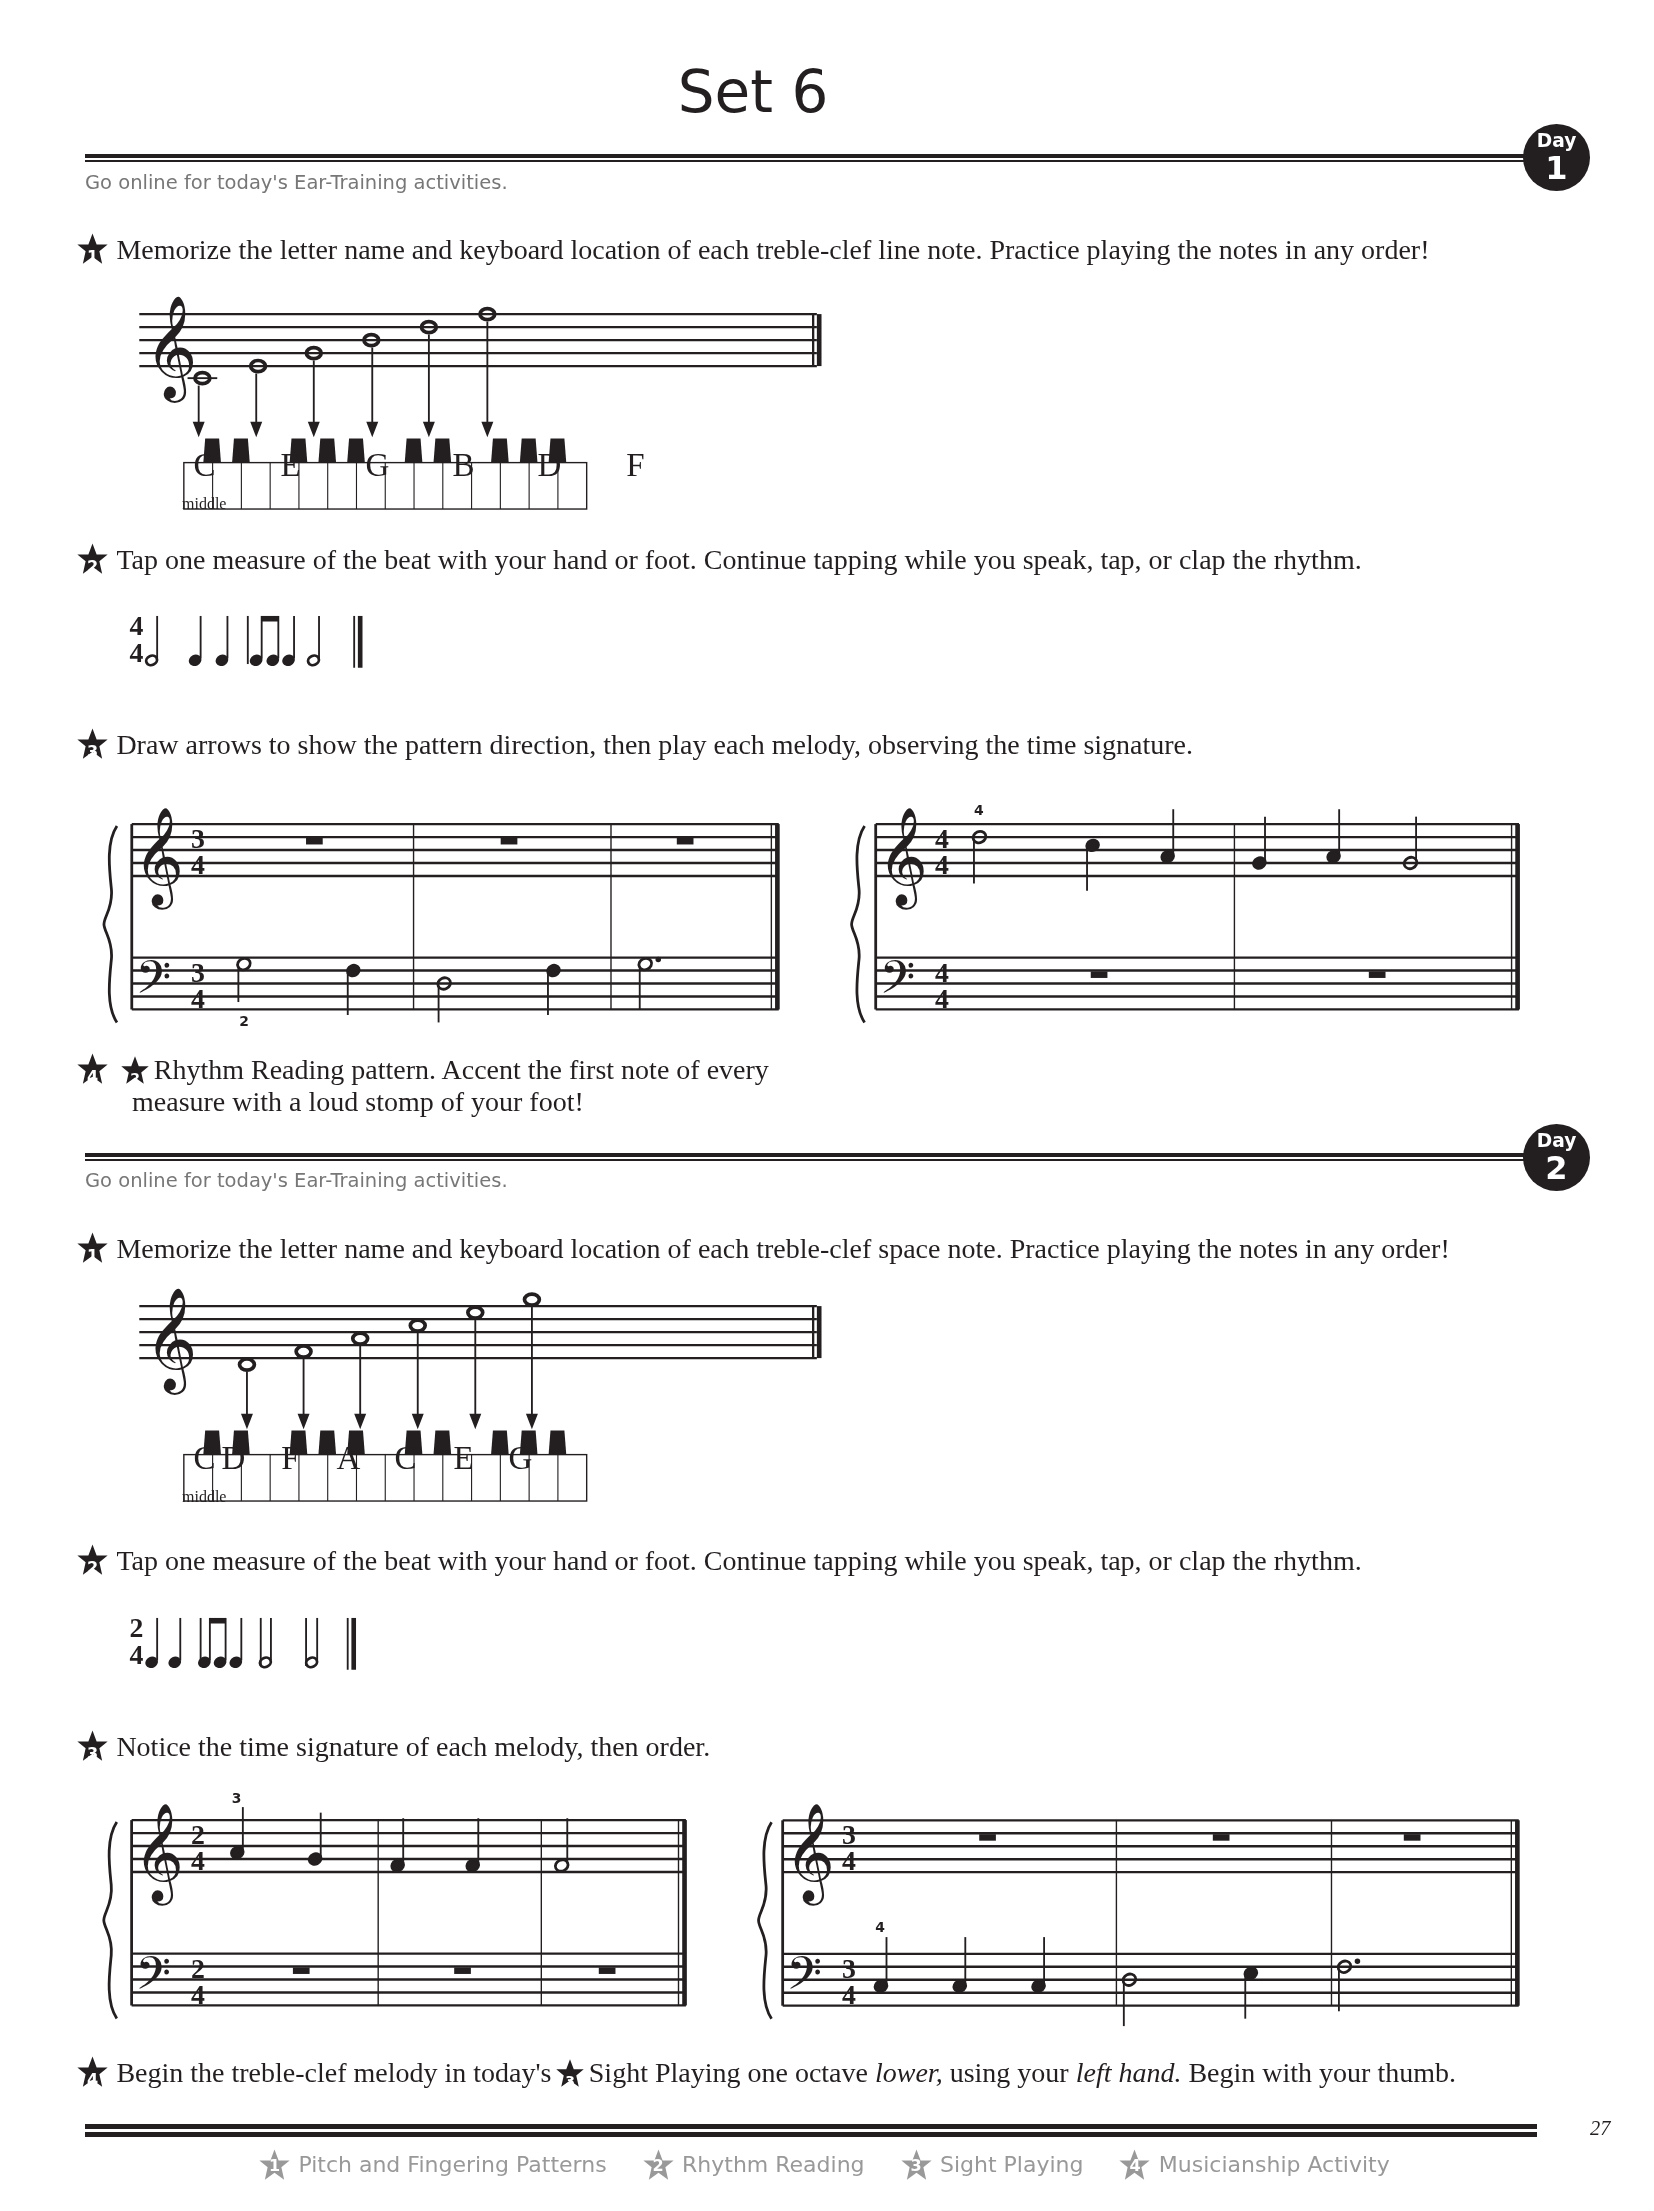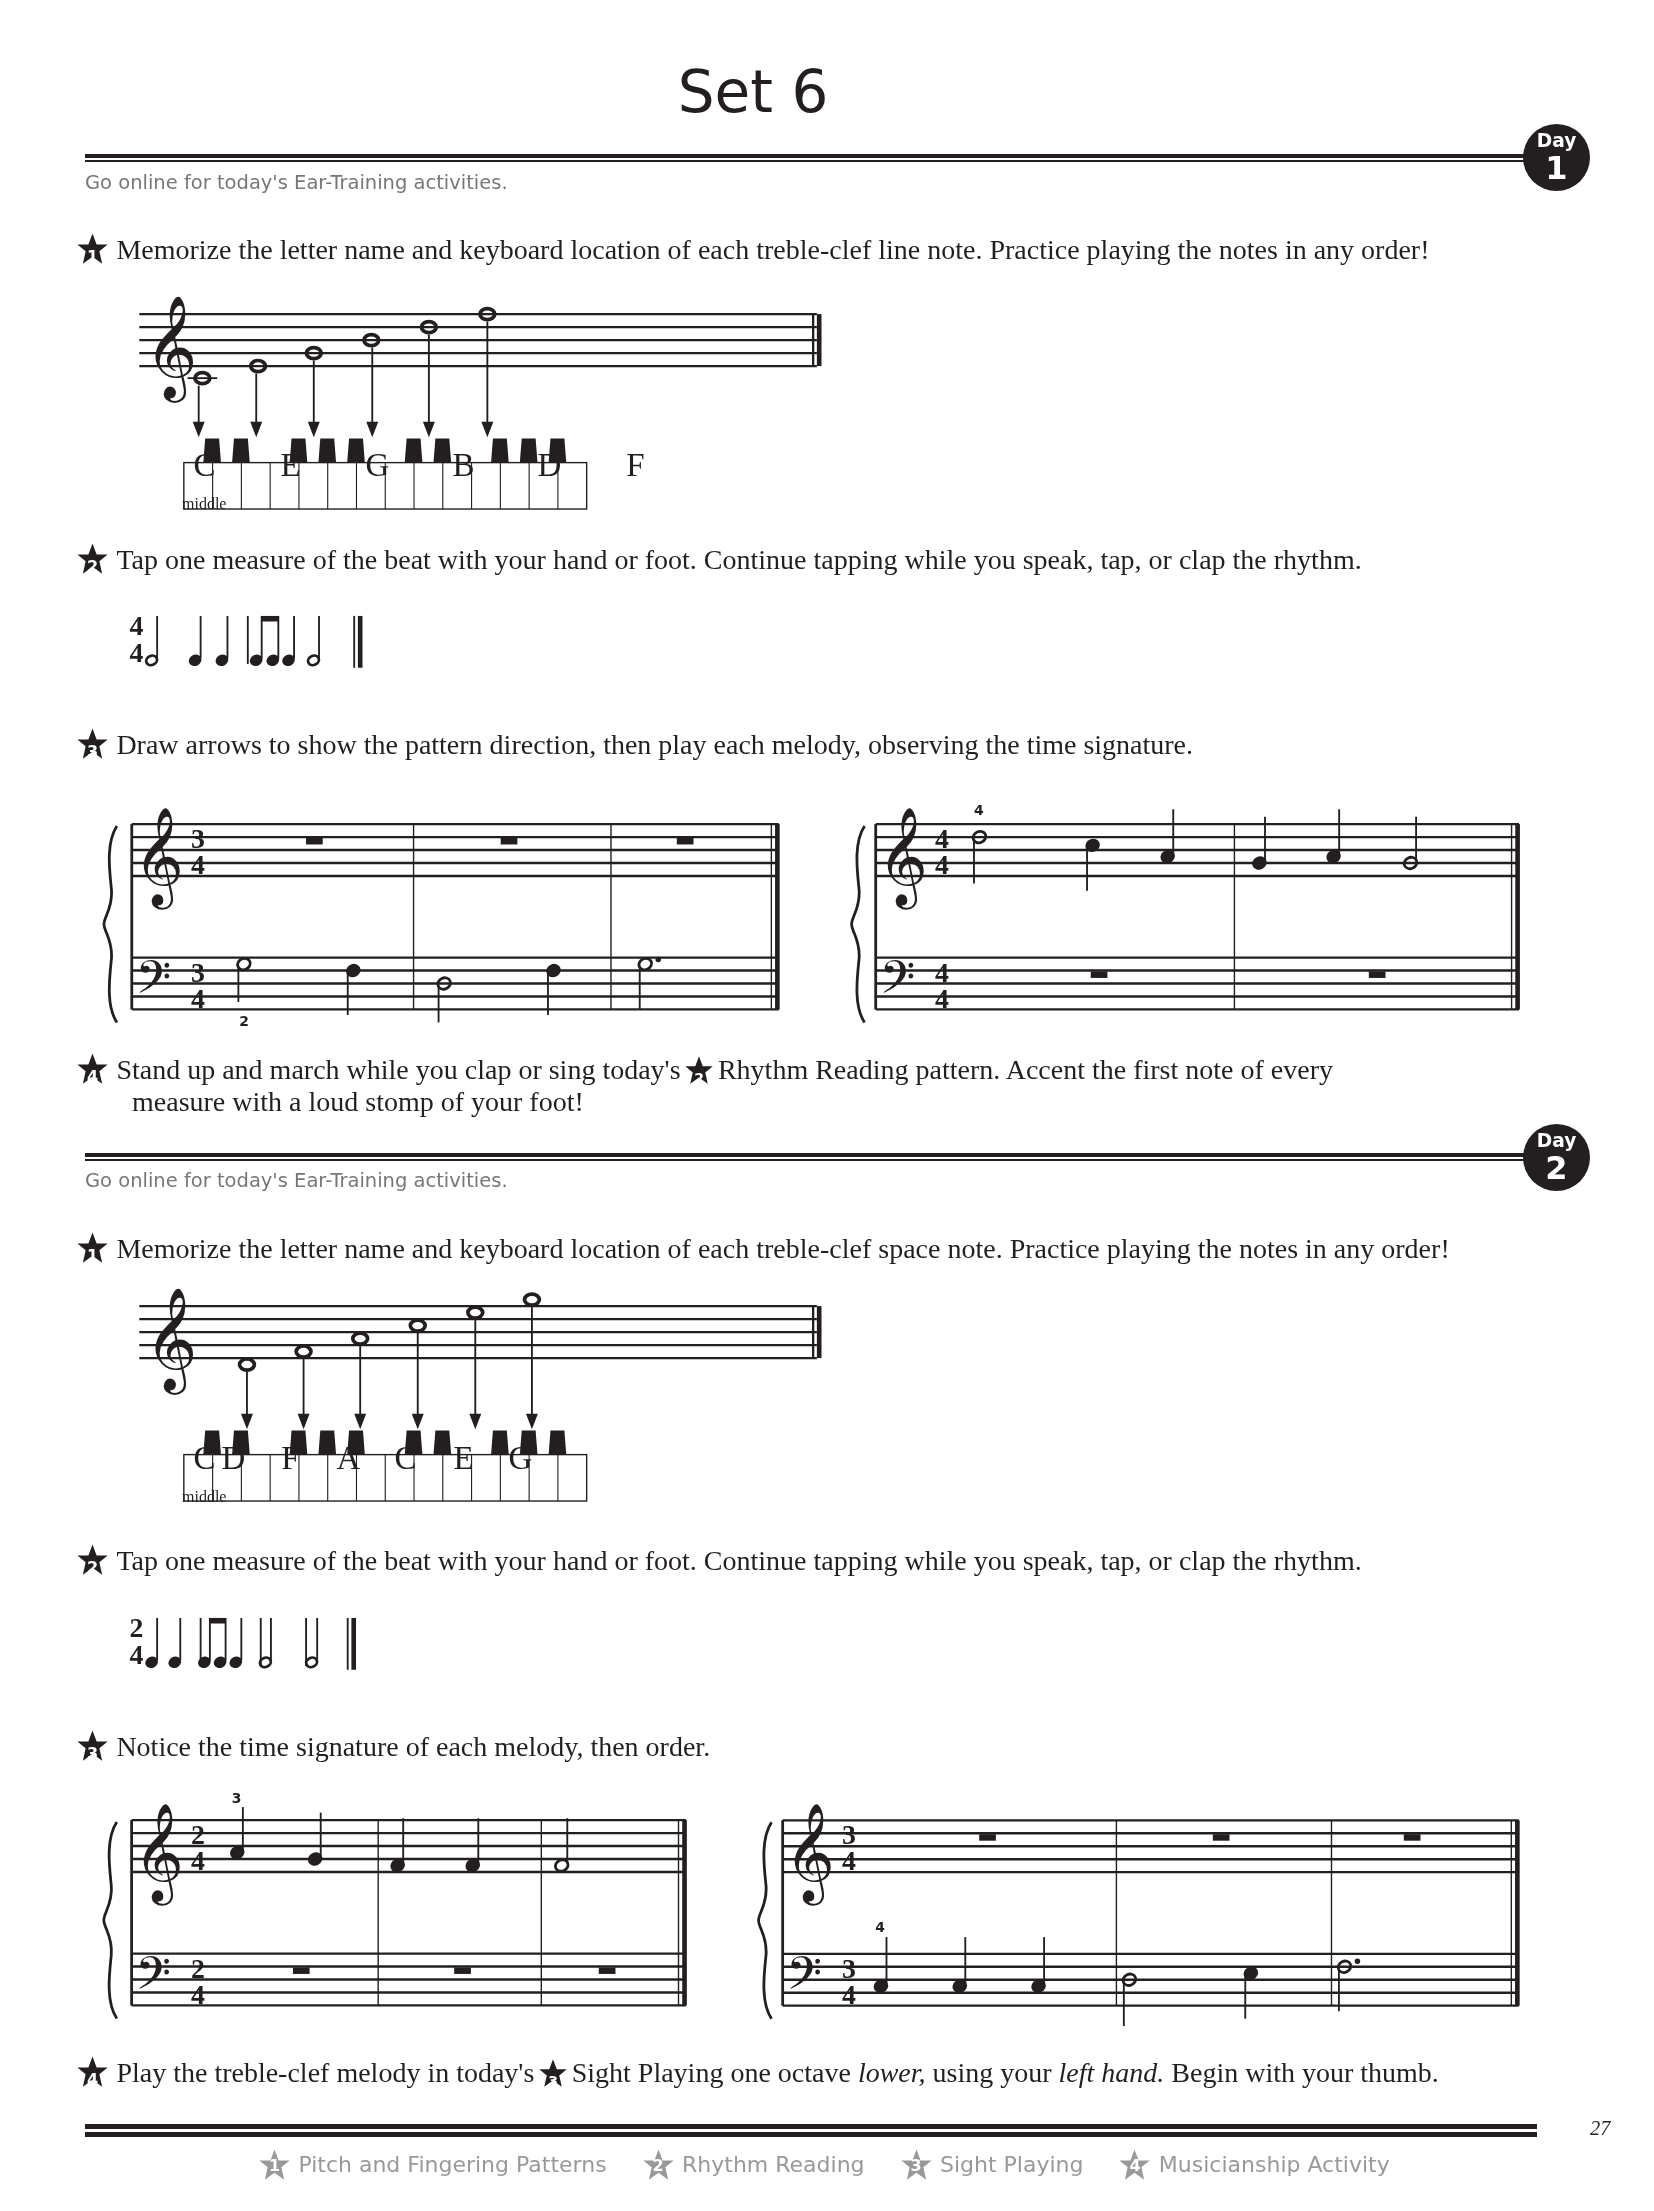--- a/index.html
+++ b/index.html
@@ -250,21 +250,21 @@
   </g>
   <g fill="#231f20">
       <rect x="264" y="199" width="18" height="7"></rect>
       <rect x="564" y="199" width="18" height="7"></rect>
     </g>
 </svg>
 
 <div class="abs instr" style="top:1052px;">
   <span class="star"><svg viewBox="0 0 24 24">
         <polygon points="12,1 15,9 23,9 17,14 19,23 12,18 5,23 7,14 1,9 9,9" fill="#231f20"></polygon>
-      </svg><span>4</span></span><span>Stand up and march while you clap or sing today's</span><span class="star inline"><svg viewBox="0 0 24 24">
+      </svg><span>4</span></span><span class="star inline"><svg viewBox="0 0 24 24">
         <polygon points="12,1 15,9 23,9 17,14 19,23 12,18 5,23 7,14 1,9 9,9" fill="#231f20"></polygon>
       </svg><span>2</span></span><span>Rhythm Reading pattern. Accent the first note of every</span>
 </div>
 <div class="abs instr" style="top:1085px; left:132px;">measure with a loud stomp of your foot!</div>
 
 <div class="abs rule" style="top:1153px; width:1456px;"></div>
 <div class="abs rule2" style="top:1159px; width:1456px;"></div>
 <div class="abs day-badge" style="left:1523px; top:1124px;">
   <span class="d">Day</span>
   <span class="n">2</span>
@@ -481,21 +481,21 @@
       <line x1="531" y1="207" x2="531" y2="254"></line>
     <ellipse cx="638" cy="198" rx="7" ry="6" fill="none" stroke-width="3" transform="rotate(-25 638 198)"></ellipse>
       <line x1="632" y1="200" x2="632" y2="246"></line>
     <circle cx="652" cy="192" r="2" fill="#231f20"></circle>
   </g>
 </svg>
 
 <div class="abs instr" style="top:2055px;">
   <span class="star"><svg viewBox="0 0 24 24">
         <polygon points="12,1 15,9 23,9 17,14 19,23 12,18 5,23 7,14 1,9 9,9" fill="#231f20"></polygon>
-      </svg><span>4</span></span><span>Play the treble-clef melody in today's</span><span class="star inline"><svg viewBox="0 0 24 24">
+      </svg><span>4</span></span><span>Begin the treble-clef melody in today's</span><span class="star inline"><svg viewBox="0 0 24 24">
         <polygon points="12,1 15,9 23,9 17,14 19,23 12,18 5,23 7,14 1,9 9,9" fill="#231f20"></polygon>
       </svg><span>3</span></span><span>Sight Playing one octave</span> <em>lower,</em> <span>using your</span> <em>left hand.</em> <span>Begin with your thumb.</span>
 </div>
 
 <div class="abs rule" style="top:2124px; width:1452px; height:4.6px;"></div>
 <div class="abs rule" style="top:2132px; width:1452px; height:4.6px;"></div>
 <div class="abs pagenum" style="left:1590px; top:2117px;">27</div>
 
 <div class="abs" style="left:258px; top:2148px; display:flex; align-items:center;">
   <div class="footer-item">

